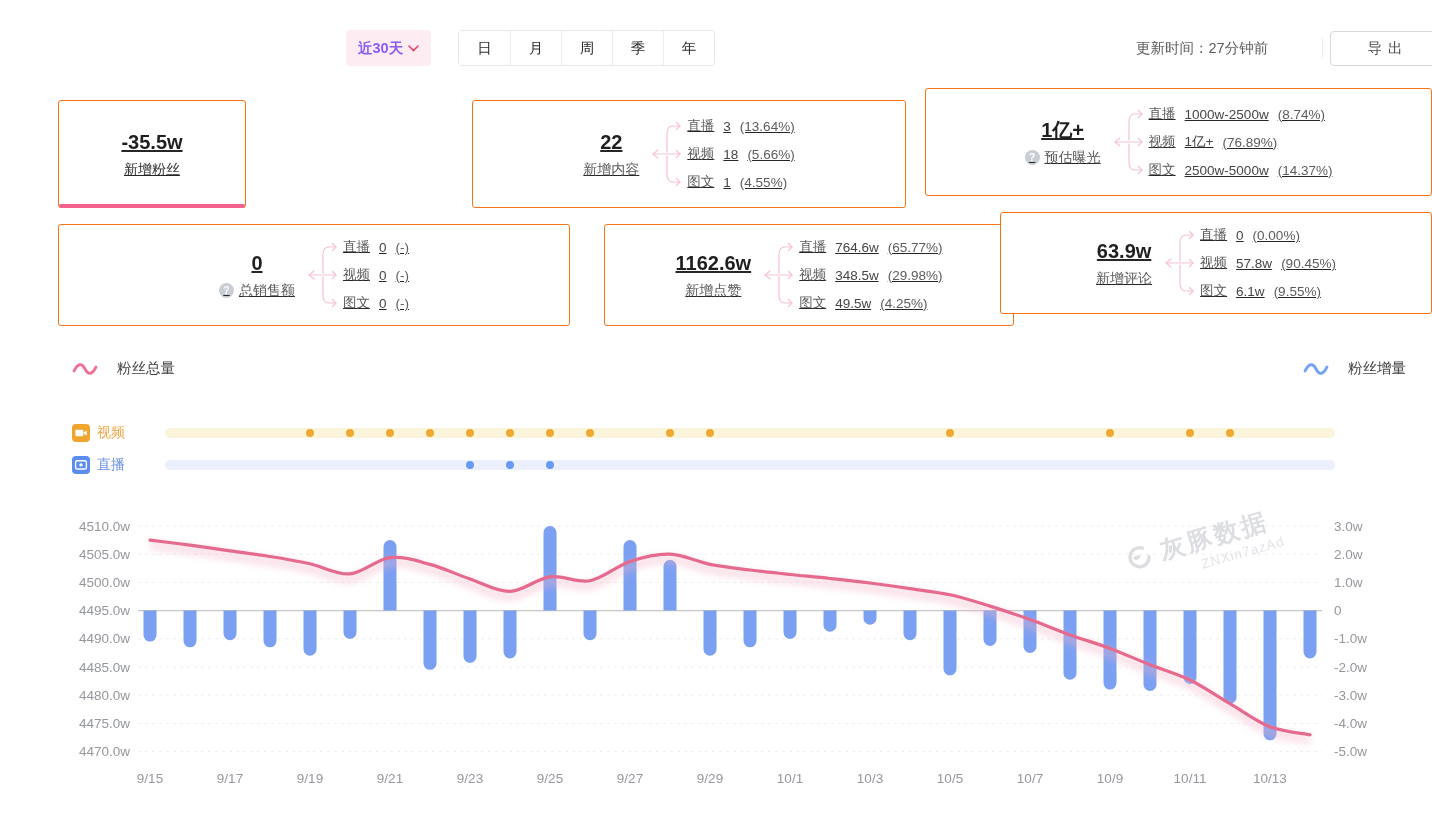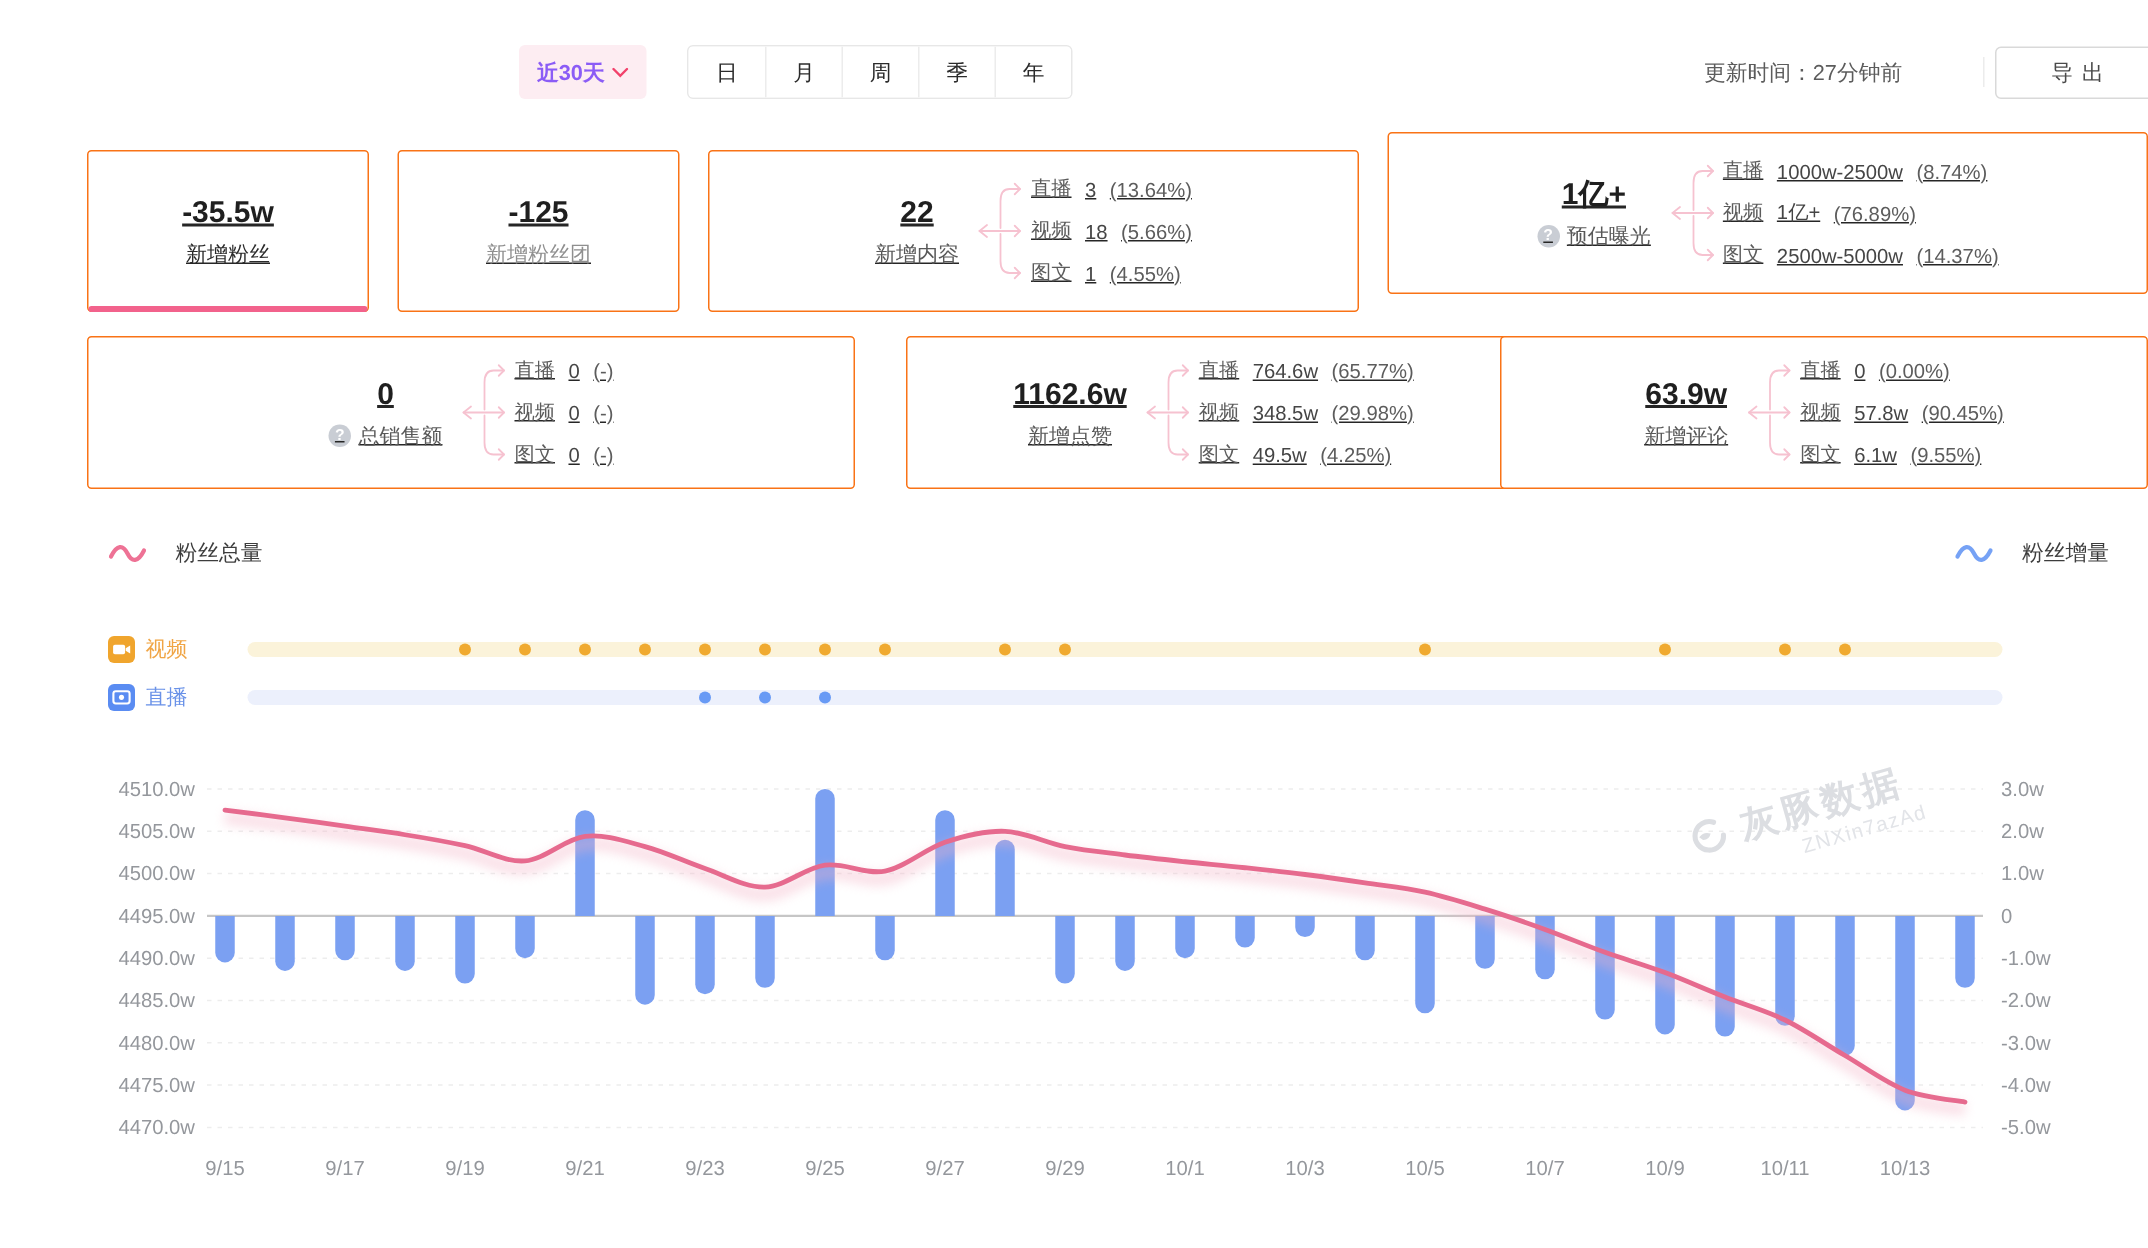--- a/index.html
+++ b/index.html
@@ -92,26 +92,20 @@
   <button class="export">导出</button>
 
   <div class="card" style="left:58px;top:100px;width:188px;height:108px;">
     <div class="vblock">
       <div class="card-val">-35.5w</div>
       <div class="card-lab lab-dark">新增粉丝</div>
     </div>
     <div class="underline"></div>
   </div>
 
-  <div class="card" style="left:265px;top:100px;width:188px;height:108px;">
-    <div class="vblock">
-      <div class="card-val">-125</div>
-      <div class="card-lab lab-dim">新增粉丝团</div>
-    </div>
-  </div>
 
   <div class="card" style="left:472px;top:100px;width:434px;height:108px;">
     <div class="vblock">
       <div class="card-val">22</div>
       <div class="card-lab">新增内容</div>
     </div>
     <svg class="bracket" width="34" height="84" viewBox="0 0 34 84">
       <path d="M31,14 L24,14 Q18,14 18,22 L18,40"></path>
         <path d="M18,44 L18,62 Q18,70 24,70 L31,70"></path>
       <path d="M4,42 L31,42"></path>
@@ -237,21 +231,21 @@
           <span class="bk-pct">(29.98%)</span>
         </div>
       <div class="bk-row">
           <span class="bk-name">图文</span>
           <span class="bk-val">49.5w</span>
           <span class="bk-pct">(4.25%)</span>
         </div>
     </div>
   </div>
 
-  <div class="card" style="left:1000px;top:224px;width:432px;height:102px;">
+  <div class="card" style="left:1000px;top:212px;width:432px;height:102px;">
     <div class="vblock">
       <div class="card-val">63.9w</div>
       <div class="card-lab">新增评论</div>
     </div>
     <svg class="bracket" width="34" height="84" viewBox="0 0 34 84">
       <path d="M31,14 L24,14 Q18,14 18,22 L18,40"></path>
         <path d="M18,44 L18,62 Q18,70 24,70 L31,70"></path>
       <path d="M4,42 L31,42"></path>
         <path d="M9,38 L4,42 L9,46"></path>
       <path d="M27.5,10.5 L31,14 L27.5,17.5"></path>

